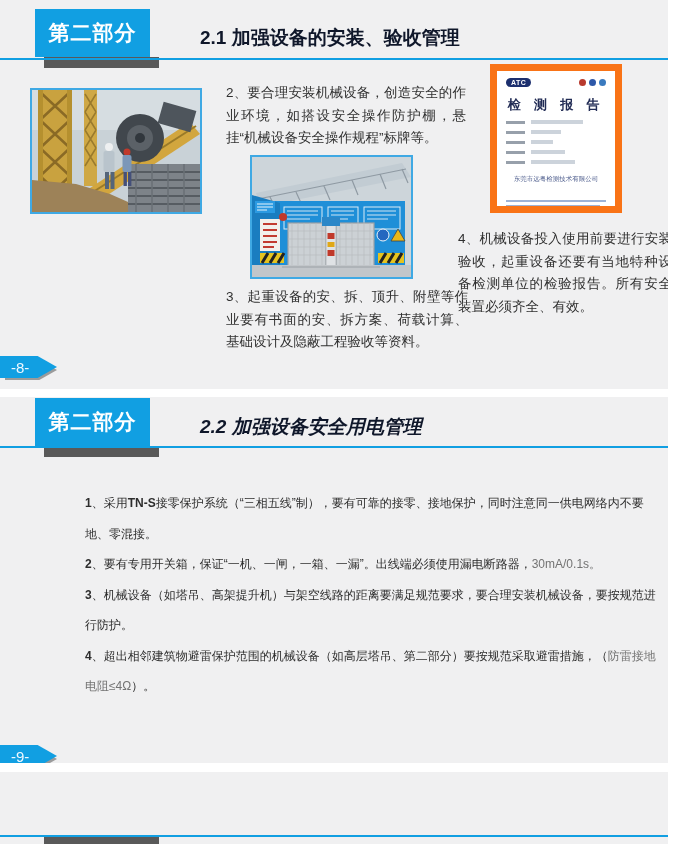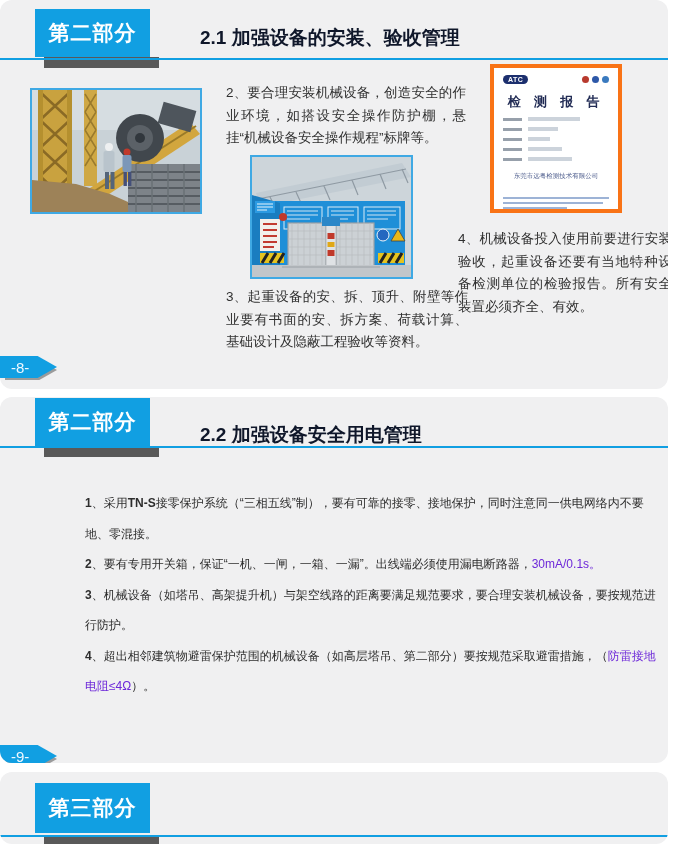--- a/index.html
+++ b/index.html
@@ -1,21 +1,21 @@
 <!DOCTYPE html>
 <html><head>
 <meta charset="utf-8">
 <style>
   html,body{margin:0;padding:0;}
   body{
     width:687px;height:844px;position:relative;background:#ffffff;
     font-family:"Liberation Sans","DejaVu Sans",sans-serif;
     -webkit-font-smoothing:antialiased;
   }
-  .slide{position:absolute;left:0;width:668px;background:#f0f0f1;overflow:hidden;border-radius:12px;}
+  .slide{position:absolute;left:0;width:668px;background:#f0f0f1;overflow:hidden;}
   #slide1{top:0;height:389px;}
   #slide2{top:397px;height:366px;}
   #slide3{top:772px;height:72px;}
 
   
   .hline{position:absolute;left:0;right:0;height:2px;background:#119fe2;}
   .part-shadow{position:absolute;background:#595959;}
   .part-box{
     position:absolute;background:#119fe2;color:#ffffff;font-weight:bold;
     font-size:21px;display:flex;align-items:center;justify-content:center;
@@ -44,21 +44,21 @@
   
   .cap{position:absolute;font-size:13.5px;line-height:22.6px;color:#303030;text-align:justify;}
   #cap1{left:28px;top:228px;width:198px;}
   #cap2{left:226px;top:82px;width:240px;}
   #cap3{left:226px;top:286px;width:242px;}
   #cap4{left:458px;top:228px;width:214px;}
 
   
   #report-doc{
     position:absolute;left:490px;top:64px;width:132px;height:149px;
-    border:4px solid #f97316;background:#ffffff;box-sizing:border-box;
+    border:7px solid #f97316;background:#ffffff;box-sizing:border-box;
     padding:7px 9px 0 9px;overflow:hidden;
   }
   .rep-head{display:flex;justify-content:space-between;align-items:center;}
   .rep-logo{
     background:#1c2f6e;color:#fff;font-size:7px;font-weight:bold;
     padding:1px 5px;border-radius:6px;letter-spacing:0.5px;
   }
   .rep-marks{display:flex;gap:3px;align-items:center;}
   .rep-marks i{display:block;width:7px;height:7px;border-radius:50%;}
   .m-red{background:#b83a2e;}
@@ -72,21 +72,21 @@
   .rep-label{width:19px;height:3px;background:#97a0ab;margin-right:6px;flex:none;}
   .rep-val{height:4px;background:#ccd3db;}
   .rep-company{margin-top:11px;text-align:center;font-size:6.5px;color:#51608f;white-space:nowrap;}
   .rep-foot{margin-top:16px;}
   .rep-foot .fl{height:2px;background:#9db3d6;margin-bottom:3px;}
 
   
   #rules{position:absolute;left:85px;top:91px;width:578px;font-size:12px;line-height:30.5px;color:#2d2d2d;}
   #rules p{margin:0;}
   #rules .num{font-weight:bold;}
-  .red{color:#6d28d9;}
+  .red{color:#737373;}
 </style>
 </head>
 <body>
 
 <div class="slide" id="slide1">
   <div class="part-shadow" style="left:44px;top:57px;width:115px;height:11px;"></div>
   <div class="hline" style="top:58px;"></div>
   <div class="part-box" style="left:35px;top:9px;width:115px;height:48px;">第二部分</div>
   <div class="sec-title" style="left:200px;top:25px;">2.1  加强设备的安装、验收管理</div>
 
@@ -222,32 +222,31 @@
   <div class="pennant" style="top:356px;">
     <span class="pshadow"></span>
     <span class="pface">-8-</span>
   </div>
 </div>
 
 <div class="slide" id="slide2">
   <div class="part-shadow" style="left:44px;top:50px;width:115px;height:10px;"></div>
   <div class="hline" style="top:49px;"></div>
   <div class="part-box" style="left:35px;top:1px;width:115px;height:48px;">第二部分</div>
-  <div class="sec-title" style="left:200px;top:25px;">2.2  加强设备安全用电管理</div>
+  <div class="sec-title" style="left:200px;top:17px;font-style:italic;">2.2  加强设备安全用电管理</div>
 
   <div id="rules">
     <p><span class="num">1</span><span>、采用</span><span class="num">TN-S</span><span>接零保护系统（“三相五线”制），要有可靠的接零、接地保护，同时注意同一供电网络内不要地、零混接。</span></p>
     <p><span class="num">2</span><span>、要有专用开关箱，保证“一机、一闸，一箱、一漏”。出线端必须使用漏电断路器，</span><span class="red">30mA/0.1s。</span></p>
     <p><span class="num">3</span><span>、机械设备（如塔吊、高架提升机）与架空线路的距离要满足规范要求，要合理安装机械设备，要按规范进行防护。</span></p>
     <p><span class="num">4</span><span>、超出相邻建筑物避雷保护范围的机械设备（如高层塔吊、第二部分）要按规范采取避雷措施，（</span><span class="red">防雷接地电阻≤4Ω</span><span>）。</span></p>
   </div>
 
   <div class="pennant" style="top:348px;">
     <span class="pshadow"></span>
     <span class="pface">-9-</span>
   </div>
 </div>
 
 <div class="slide" id="slide3">
   <div class="part-shadow" style="left:44px;top:63px;width:115px;height:9px;"></div>
   <div class="hline" style="top:63px;"></div>
-  <div class="part-box" style="left:35px;top:11px;width:115px;height:50px;">第三部分</div>
 </div>
 
 </body></html>

